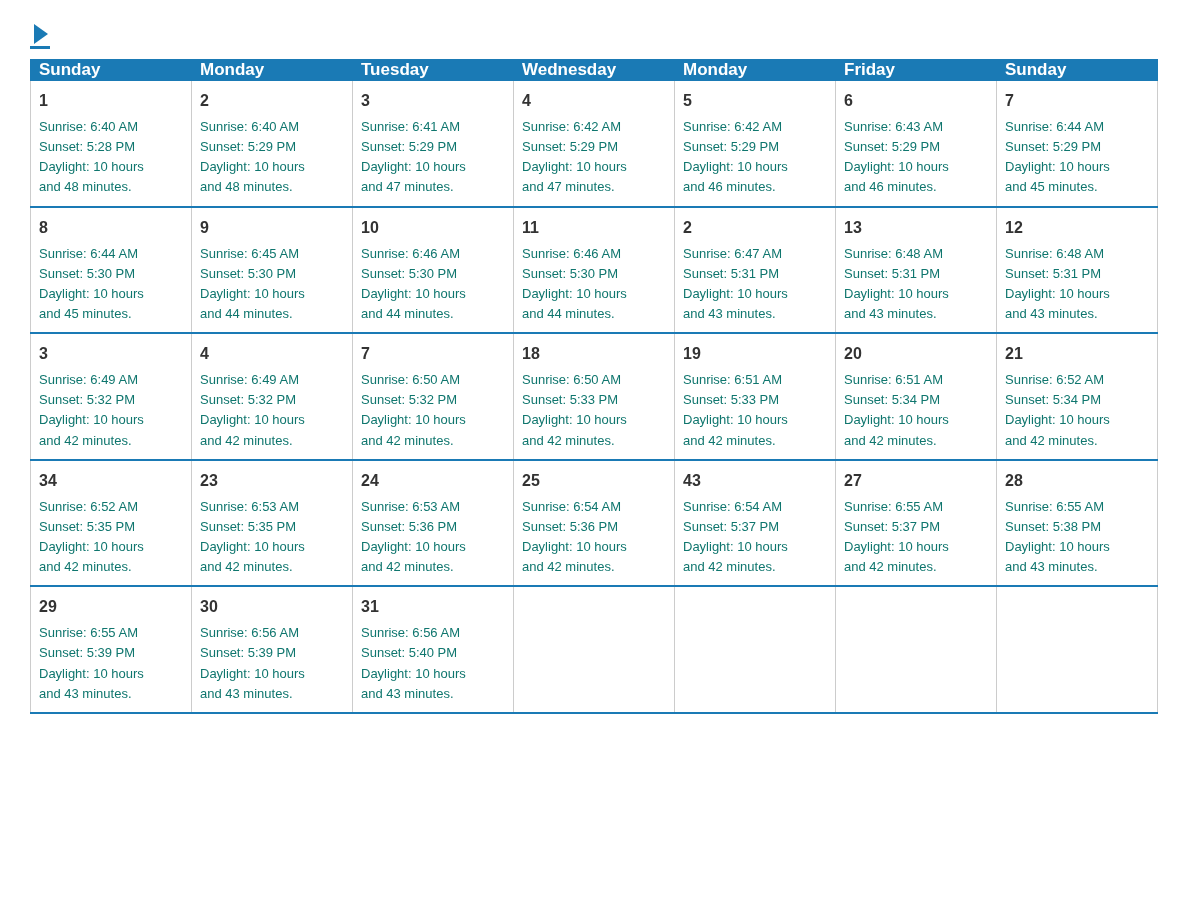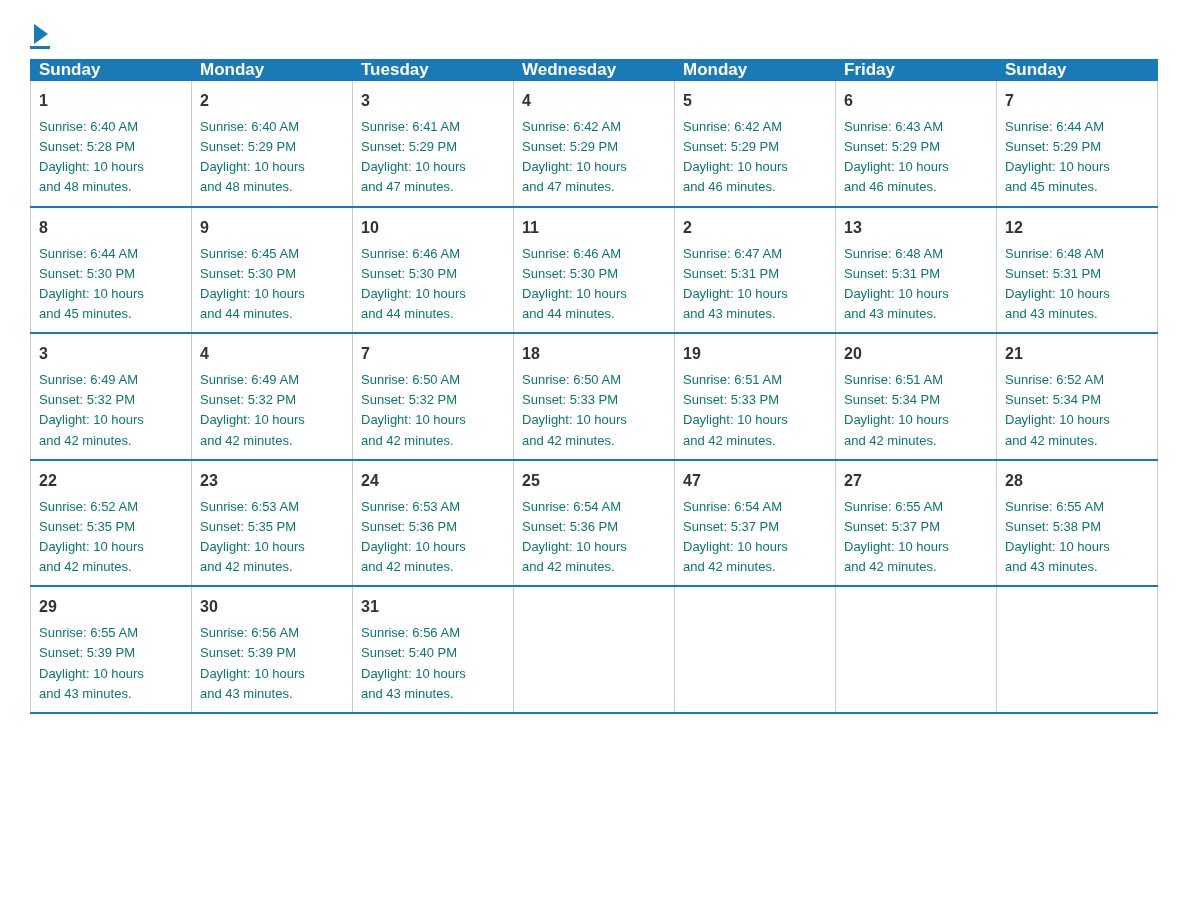--- a/index.html
+++ b/index.html
@@ -225,37 +225,37 @@
         <span class="day-number">20</span>
         <span class="day-info">Sunrise: 6:51 AM<br>Sunset: 5:34 PM<br>Daylight: 10 hours<br>and 42 minutes.</span>
       </td>
         <td>
         <span class="day-number">21</span>
         <span class="day-info">Sunrise: 6:52 AM<br>Sunset: 5:34 PM<br>Daylight: 10 hours<br>and 42 minutes.</span>
       </td>
       </tr>
       <tr>
         <td>
-        <span class="day-number">22</span>
+        <span class="day-number">34</span>
         <span class="day-info">Sunrise: 6:52 AM<br>Sunset: 5:35 PM<br>Daylight: 10 hours<br>and 42 minutes.</span>
       </td>
         <td>
         <span class="day-number">23</span>
         <span class="day-info">Sunrise: 6:53 AM<br>Sunset: 5:35 PM<br>Daylight: 10 hours<br>and 42 minutes.</span>
       </td>
         <td>
         <span class="day-number">24</span>
         <span class="day-info">Sunrise: 6:53 AM<br>Sunset: 5:36 PM<br>Daylight: 10 hours<br>and 42 minutes.</span>
       </td>
         <td>
         <span class="day-number">25</span>
         <span class="day-info">Sunrise: 6:54 AM<br>Sunset: 5:36 PM<br>Daylight: 10 hours<br>and 42 minutes.</span>
       </td>
         <td>
-        <span class="day-number">47</span>
+        <span class="day-number">43</span>
         <span class="day-info">Sunrise: 6:54 AM<br>Sunset: 5:37 PM<br>Daylight: 10 hours<br>and 42 minutes.</span>
       </td>
         <td>
         <span class="day-number">27</span>
         <span class="day-info">Sunrise: 6:55 AM<br>Sunset: 5:37 PM<br>Daylight: 10 hours<br>and 42 minutes.</span>
       </td>
         <td>
         <span class="day-number">28</span>
         <span class="day-info">Sunrise: 6:55 AM<br>Sunset: 5:38 PM<br>Daylight: 10 hours<br>and 43 minutes.</span>
       </td>

